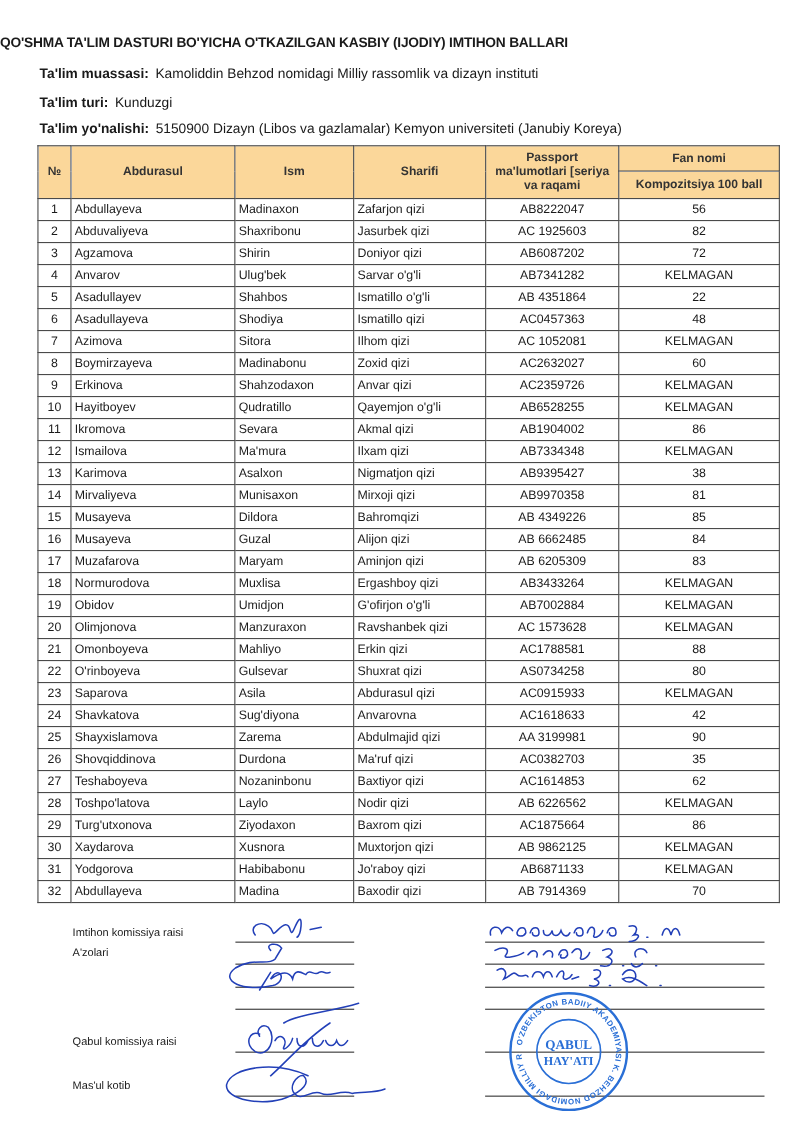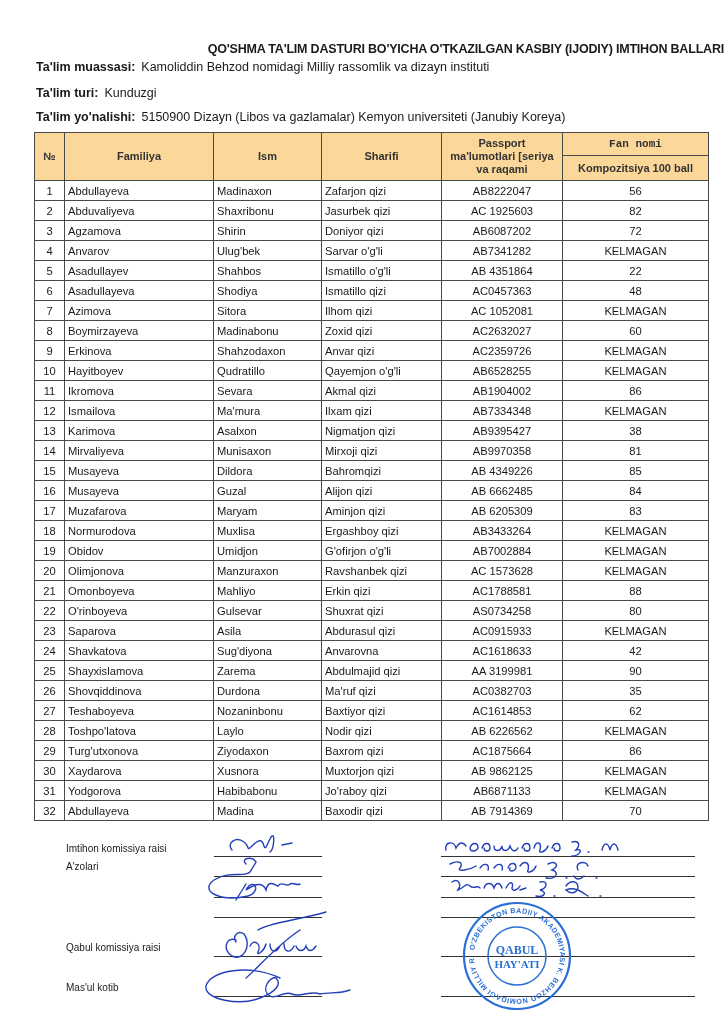--- a/index.html
+++ b/index.html
@@ -1,41 +1,41 @@
 <!DOCTYPE html>
 <html><head>
 <meta charset="utf-8">
 <style>
   html, body { margin: 0; padding: 0; background: #ffffff; }
   body {
     width: 724px; height: 1024px; position: relative; overflow: hidden;
     font-family: "Liberation Sans", sans-serif; color: #1a1a1a;
   }
   .title {
-    position: absolute; top: 42px; left: 0; width: 724px; text-align: right;
+    position: absolute; top: 32px; left: 0; width: 724px; text-align: left;
     font-size: 12.5px; font-weight: bold; letter-spacing: -0.2px;
   }
   .meta-line { position: absolute; left: 36px; font-size: 12.5px; }
   .meta-line .lbl { font-weight: bold; }
   .meta-line .val { margin-left: 6px; }
 
   table.results {
     position: absolute; top: 132px; left: 34px; width: 674px;
     border-collapse: collapse; table-layout: fixed; font-size: 11.2px;
   }
   table.results th, table.results td {
     border: 1px solid #4a4a4a; padding: 0 3px; height: 19px;
     white-space: nowrap; overflow: hidden;
   }
   table.results th {
     background: #fbd79a; font-weight: bold; text-align: center; color: #333;
     font-size: 11px; line-height: 13px;
   }
   table.results th.sub { height: 24px; }
-  table.results th.top { height: 22px; font-family: Liberation Mono, monospace; }
+  table.results th.top { height: 22px; }
   td.num { text-align: center; }
   td.pass, td.score { text-align: center; }
 
   .sig-label { position: absolute; font-size: 10px; }
   .line { position: absolute; height: 1px; background: #333; }
   .sig-svg { position: absolute; left: 0; top: 0; width: 724px; height: 1024px; pointer-events: none; }
   .stamp {
     position: absolute; left: 461px; top: 900px; width: 112px; height: 112px;
   }
 </style>
@@ -59,21 +59,21 @@
     <col style="width:30px">
       <col style="width:149px">
       <col style="width:108px">
       <col style="width:120px">
       <col style="width:121px">
       <col style="width:146px">
   </colgroup>
   <thead>
     <tr>
       <th rowspan="2">№</th>
-      <th rowspan="2">Familiya</th>
+      <th rowspan="2">Abdurasul</th>
       <th rowspan="2">Ism</th>
       <th rowspan="2">Sharifi</th>
       <th rowspan="2" style="white-space:normal;">Passport ma'lumotlari [seriya va raqami</th>
       <th class="top">Fan nomi</th>
     </tr>
     <tr>
       <th class="sub">Kompozitsiya 100 ball</th>
     </tr>
   </thead>
   <tbody id="tbody">

